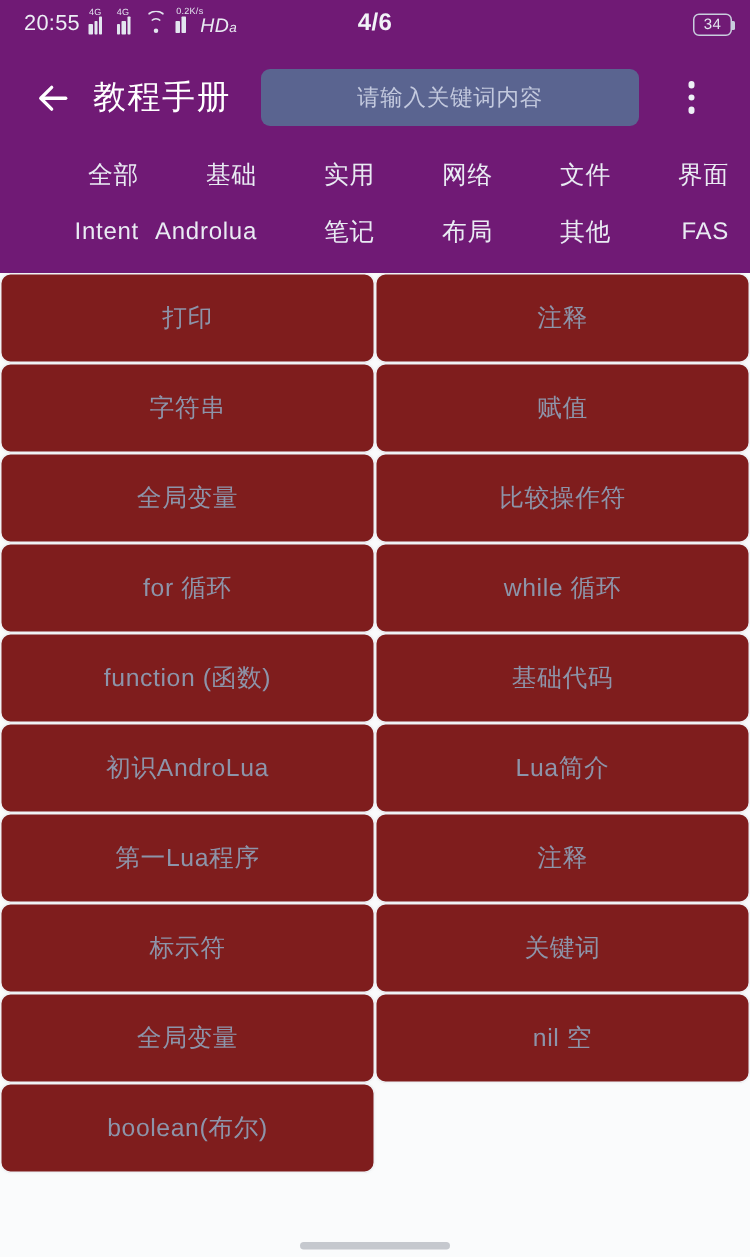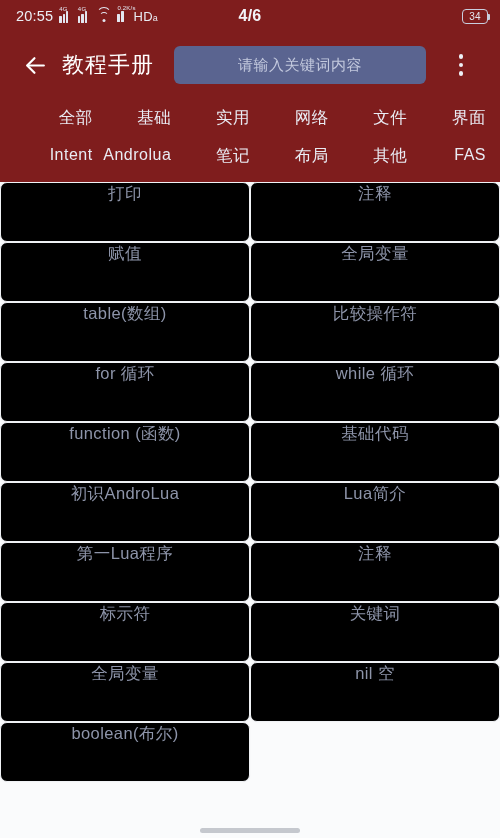--- a/index.html
+++ b/index.html
@@ -11,21 +11,21 @@
   }
   #screen {
     position: relative;
     width: 500px; height: 838px;
     overflow: hidden;
     background: #fafbfc;
   }
 
   
   .header {
-    background: #7f1d1d;
+    background: #701a75;
     width: 500px;
     padding: 0;
   }
 
   
   .statusbar {
     height: 32px;
     display: flex;
     align-items: center;
     padding: 0 12px 0 16px;
@@ -63,21 +63,21 @@
     border-radius: 50%; bottom: 0px;
   }
   .netbars { display: inline-flex; align-items: flex-end; gap: 1.2px; height: 12px; position: relative; }
   .netbars i { display:block; width: 2.6px; background:#e3e6f0; border-radius:.5px; }
   .netbars i:nth-child(1){ height: 5px; }
   .netbars i:nth-child(2){ height: 8px; }
   .netbars i:nth-child(3){ height: 11px; }
   .netbars sup {
     position:absolute; top:-5px; left:0; font-size:6px; line-height:6px; color:#e3e6f0;
   }
-  .hd { font-size: 13px; color:#e8eaf2; letter-spacing:.2px; }
+  .hd { font-size: 13px; color:#e8eaf2; letter-spacing:.2px;font-style:italic; }
   .sb-center {
     position: absolute; left: 0; right: 0;
     text-align: center;
     font-size: 16px; font-weight: 700; color: #f2f3f8;
     pointer-events: none;
   }
   .sb-right { margin-left: auto; display: flex; align-items: flex-start; }
   .battery {
     border: 1.4px solid #c9cede;
     border-radius: 4px;
@@ -172,23 +172,23 @@
     background: #fafbfc;
     display: flex;
     flex-wrap: wrap;
     align-content: flex-start;
     width: 500px;
   }
   .cell {
     width: 250px;
     height: 60px;
     display: flex;
-    align-items: flex-start;
+    align-items: center;
     justify-content: center;
-    background: #000000;
+    background: #7f1d1d;
     border: 1px solid #f0f2f5;
     border-radius: 7px;
     box-shadow: 0 0 2px rgba(100,110,140,0.05);
     cursor: pointer;
   }
   .cell-label {
     color: #8d94a9;
     font-size: 16.5px;
     letter-spacing: .4px;
     white-space: nowrap;
@@ -297,27 +297,27 @@
   </div>
 
   <div class="grid" id="grid">
       <div class="cell">
         <span class="cell-label">打印</span>
       </div>
       <div class="cell">
         <span class="cell-label">注释</span>
       </div>
       <div class="cell">
+        <span class="cell-label">字符串</span>
+      </div>
+      <div class="cell">
         <span class="cell-label">赋值</span>
       </div>
       <div class="cell">
         <span class="cell-label">全局变量</span>
-      </div>
-      <div class="cell">
-        <span class="cell-label">table(数组)</span>
       </div>
       <div class="cell">
         <span class="cell-label">比较操作符</span>
       </div>
       <div class="cell">
         <span class="cell-label">for 循环</span>
       </div>
       <div class="cell">
         <span class="cell-label">while 循环</span>
       </div>

